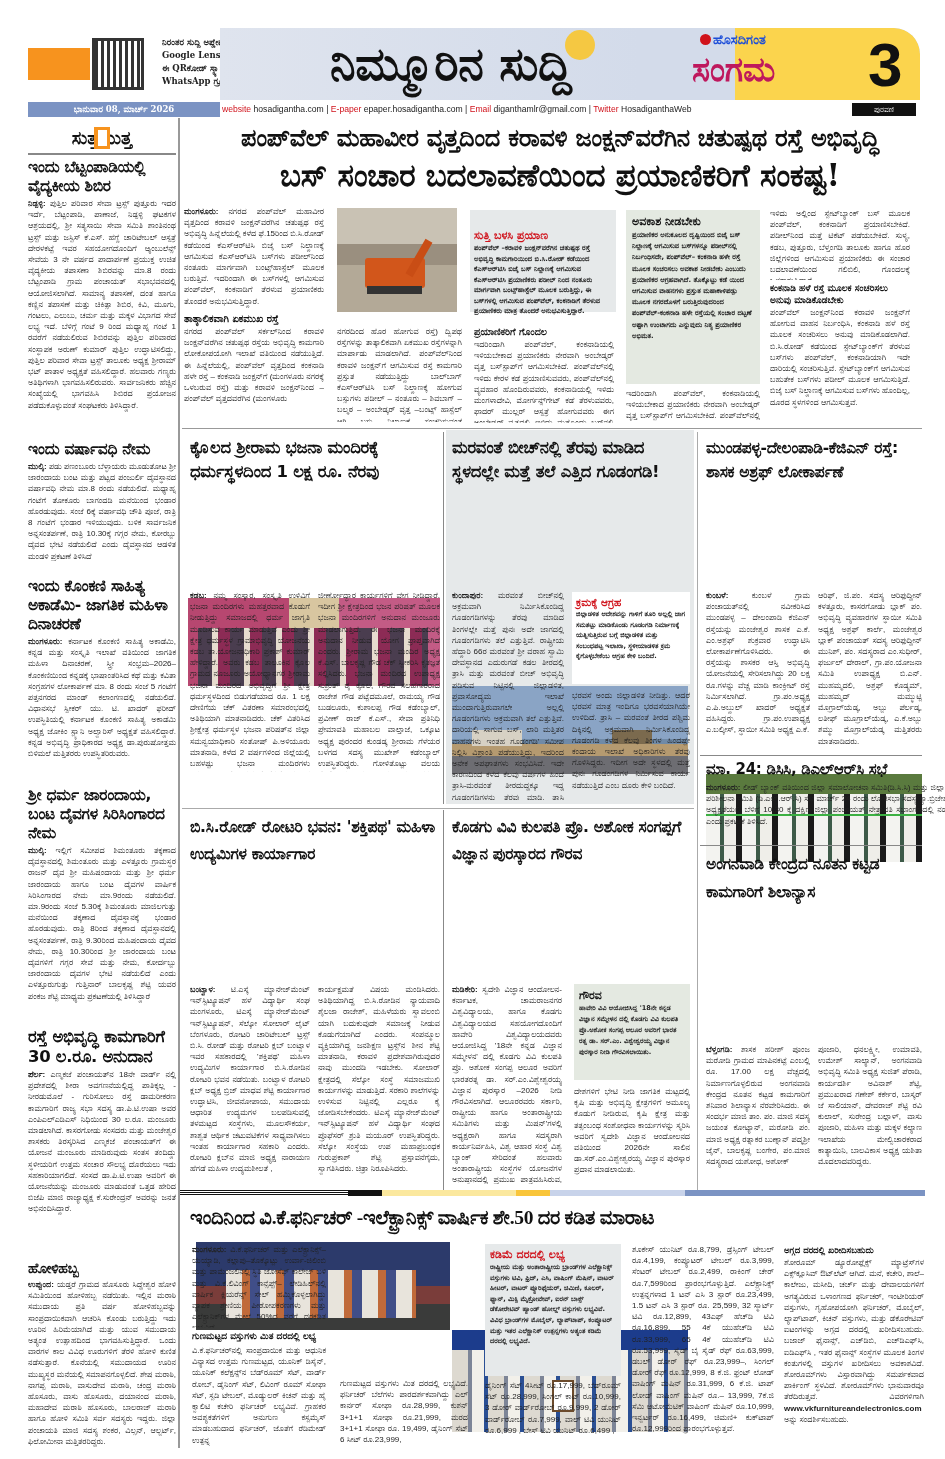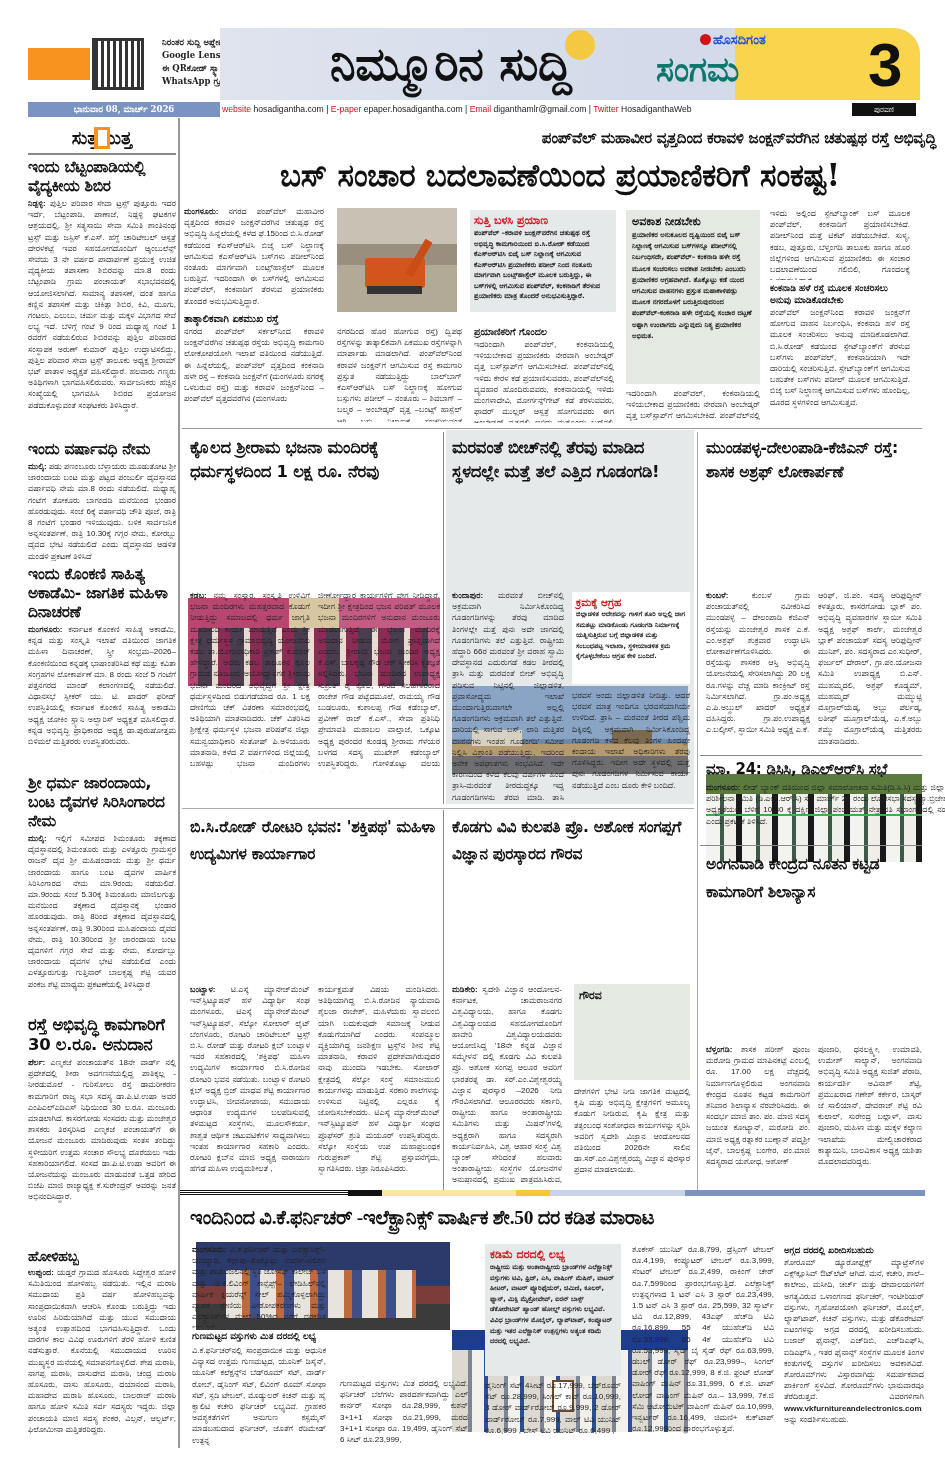--- a/index.html
+++ b/index.html
@@ -30,21 +30,21 @@
     <div>WhatsApp ಗ್ರೂಪ್ ಇಂದೇ ಸೇರಿ!</div>
   </div>
   <div class="abs" style="left:220px;top:0;width:700px;height:72px;background:linear-gradient(90deg,#dfe4ee,#d3dbea 60%);border-top-right-radius:26px;overflow:hidden">
     <div class="abs" style="left:345px;top:2px;width:30px;height:30px;border-radius:50%;background:#f5c842"></div>
     <div class="abs" style="left:515px;top:0;width:185px;height:72px;background:#fbd44d;border-top-right-radius:26px"></div>
   </div>
   <div class="abs hl" style="left:330px;top:6px;font-size:46px;line-height:60px;font-family:'DejaVu Serif',serif;color:#111">ನಿಮ್ಮೂರಿನ ಸುದ್ದಿ</div>
   <div class="abs" style="left:700px;top:4px;font-size:13px;font-weight:bold;color:#1d4ed8">
     <span style="display:inline-block;width:11px;height:11px;border-radius:50%;background:#d0121b;vertical-align:-1px;margin-right:2px"></span><span>ಹೊಸದಿಗಂತ</span>
   </div>
-  <div class="abs hl" style="left:656px;top:18px;font-size:34px;line-height:46px;color:#0f766e">ಸಂಗಮ</div>
+  <div class="abs hl" style="left:692px;top:18px;font-size:34px;line-height:46px;color:#be185d">ಸಂಗಮ</div>
   <div class="abs hl" style="left:868px;top:2px;font-size:62px;line-height:70px;font-family:'Liberation Sans',sans-serif;color:#111">3</div>
 
   <div class="abs" style="left:28px;top:74px;width:192px;height:15px;background:#7b93c3;color:#fff;font-family:'DejaVu Serif',serif;font-size:8.5px;line-height:15px;text-align:center;font-weight:bold">
     <span>ಭಾನುವಾರ 08, ಮಾರ್ಚ್ 2026</span>
   </div>
   <div class="abs" style="left:222px;top:74px;width:660px;height:15px;font-family:'Liberation Sans',sans-serif;font-size:8.6px;line-height:15px;color:#222;white-space:nowrap">
     <span><span class="red">website</span> <span>hosadigantha.com</span></span> |
     <span><span class="red">E-paper</span> <span>epaper.hosadigantha.com</span></span> |
     <span><span class="red">Email</span> <span>diganthamlr@gmail.com</span></span> |
     <span><span class="red">Twitter</span> <span>HosadiganthaWeb</span></span>
@@ -60,54 +60,54 @@
   <div style="height:2px;background:#888;margin:2px 0 3px"></div>
 
   <div>
     <div class="hl" style="font-size:15.5px;line-height:19px">ಇಂದು ಬೆಟ್ಟಂಪಾಡಿಯಲ್ಲಿ ವೈದ್ಯಕೀಯ ಶಿಬಿರ</div>
     <div class="txt" style="height:238px;margin-top:2px"><b>ನಿಡ್ಪಳ್ಳಿ:</b> <span>ಪುತ್ತಿಲ ಪರಿವಾರ ಸೇವಾ ಟ್ರಸ್ಟ್ ಪುತ್ತೂರು ಇದರ ಇರ್ದೆ, ಬೆಟ್ಟಂಪಾಡಿ, ಪಾಣಾಜೆ, ನಿಡ್ಪಳ್ಳಿ ಘಟಕಗಳ ಆಶ್ರಯದಲ್ಲಿ, ಶ್ರೀ ಸತ್ಯಸಾಯಿ ಸೇವಾ ಸಮಿತಿ ಶಾಂತಿನಂಥ ಟ್ರಸ್ಟ್ ಮತ್ತು ಜಸ್ಟಿಸ್ ಕೆ.ಎಸ್. ಹೆಗ್ಡೆ ಚಾರಿಟೇಬಲ್ ಆಸ್ಪತ್ರೆ ದೇರಳಕಟ್ಟೆ ಇವರ ಸಹಯೋಗದೊಂದಿಗೆ ಆ್ಯಂಬುಲೆನ್ಸ್ ಸೇವೆಯ 3 ನೇ ವರ್ಷದ ಪಾದಾರ್ಪಣೆ ಪ್ರಯುಕ್ತ ಉಚಿತ ವೈದ್ಯಕೀಯ ತಪಾಸಣಾ ಶಿಬಿರವನ್ನು ಮಾ.8 ರಂದು ಬೆಟ್ಟಂಪಾಡಿ ಗ್ರಾಮ ಪಂಚಾಯತ್ ಸಭಾಭವನದಲ್ಲಿ ಆಯೋಜಿಸಲಾಗಿದೆ. ಸಾಮಾನ್ಯ ತಪಾಸಣೆ, ದಂತ ಹಾಗೂ ಕಣ್ಣಿನ ತಪಾಸಣೆ ಮತ್ತು ಚಿಕಿತ್ಸಾ ಶಿಬಿರ, ಕಿವಿ, ಮೂಗು, ಗಂಟಲು, ಎಲುಬು, ಚರ್ಮ ಮತ್ತು ಮಕ್ಕಳ ವಿಭಾಗದ ಸೇವೆ ಲಭ್ಯ ಇದೆ. ಬೆಳಿಗ್ಗೆ ಗಂಟೆ 9 ರಿಂದ ಮಧ್ಯಾಹ್ನ ಗಂಟೆ 1 ರವರೆಗೆ ನಡೆಯಲಿರುವ ಶಿಬಿರವನ್ನು ಪುತ್ತಿಲ ಪರಿವಾರದ ಸಂಸ್ಥಾಪಕ ಅರುಣ್ ಕುಮಾರ್ ಪುತ್ತಿಲ ಉದ್ಘಾಟಿಸಲಿದ್ದು, ಪುತ್ತಿಲ ಪರಿವಾರ ಸೇವಾ ಟ್ರಸ್ಟ್ ತಾಲೂಕು ಅಧ್ಯಕ್ಷ ಶ್ರೀರಾಮ್ ಭಟ್ ಪಾತಾಳ ಅಧ್ಯಕ್ಷತೆ ವಹಿಸಲಿದ್ದಾರೆ. ಹಲವಾರು ಗಣ್ಯರು ಅತಿಥಿಗಳಾಗಿ ಭಾಗವಹಿಸಲಿರುವರು. ಸಾರ್ವಜನಿಕರು ಹೆಚ್ಚಿನ ಸಂಖ್ಯೆಯಲ್ಲಿ ಭಾಗವಹಿಸಿ ಶಿಬಿರದ ಪ್ರಯೋಜನ ಪಡೆದುಕೊಳ್ಳುವಂತೆ ಸಂಘಟಕರು ತಿಳಿಸಿದ್ದಾರೆ.</span></div>
   </div>
   <div style="margin-top:4px">
     <div class="hl" style="font-size:15.5px;line-height:19px">ಇಂದು ವರ್ಷಾವಧಿ ನೇಮ</div>
     <div class="txt" style="height:100px;margin-top:2px"><b>ಮುಲ್ಕಿ:</b> <span>ಪಡು ಪಣಂಬೂರು ಬೆಳ್ಳಾಯರು ಮೂಡುತೋಟ ಶ್ರೀ ಜಾರಂದಾಯ ಬಂಟ ಮತ್ತು ಪಟ್ಟದ ಪಂಜುರ್ಲಿ ದೈವಸ್ಥಾನದ ವರ್ಷಾವಧಿ ನೇಮ ಮಾ.8 ರಂದು ನಡೆಯಲಿದೆ. ಮಧ್ಯಾಹ್ನ ಗಂಟೆಗೆ ತೋಕೂರು ಬಾಗಂದಡಿ ಮನೆಯಿಂದ ಭಂಡಾರ ಹೊರಡುವುದು. ಸಂಜೆ 6ಕ್ಕೆ ವರ್ಷಾವಧಿ ಚೌತಿ ಪೂಜೆ, ರಾತ್ರಿ 8 ಗಂಟೆಗೆ ಭಂಡಾರ ಇಳಿಯುವುದು. ಬಳಿಕ ಸಾರ್ವಜನಿಕ ಅನ್ನಸಂತರ್ಪಣೆ, ರಾತ್ರಿ 10.30ಕ್ಕೆ ಗಗ್ಗರ ನೇಮ, ಕೋರಬ್ಬು ದೈವದ ಭೇಟಿ ನಡೆಯಲಿದೆ ಎಂದು ದೈವಸ್ಥಾನದ ಆಡಳಿತ ಮಂಡಳಿ ಪ್ರಕಟಣೆ ತಿಳಿಸಿದೆ</span></div>
   </div>
-  <div style="margin-top:4px">
+  <div style="margin-top:16px">
     <div class="hl" style="font-size:15.5px;line-height:19px">ಇಂದು ಕೊಂಕಣಿ ಸಾಹಿತ್ಯ ಅಕಾಡೆಮಿ- ಜಾಗತಿಕ ಮಹಿಳಾ ದಿನಾಚರಣೆ</div>
     <div class="txt" style="height:146px;margin-top:2px"><b>ಮಂಗಳೂರು:</b> <span>ಕರ್ನಾಟಕ ಕೊಂಕಣಿ ಸಾಹಿತ್ಯ ಅಕಾಡೆಮಿ, ಕನ್ನಡ ಮತ್ತು ಸಂಸ್ಕೃತಿ ಇಲಾಖೆ ವತಿಯಿಂದ ಜಾಗತಿಕ ಮಹಿಳಾ ದಿನಾಚರಣೆ, ಸ್ತ್ರೀ ಸಂಭ್ರಮ–2026– ಕೊಂಕಣಿಯಿಂದ ಕನ್ನಡಕ್ಕೆ ಭಾಷಾಂತರಿಸಿದ ಕಥೆ ಮತ್ತು ಕವಿತಾ ಸಂಗ್ರಹಗಳ ಲೋಕಾರ್ಪಣೆ ಮಾ. 8 ರಂದು ಸಂಜೆ 5 ಗಂಟೆಗೆ ಪತ್ತನಗರದ ಮಾಂಡ್ ಕಲಾಂಗಣದಲ್ಲಿ ನಡೆಯಲಿದೆ. ವಿಧಾನಸಭೆ ಸ್ಪೀಕರ್ ಯು. ಟಿ. ಖಾದರ್ ಫರೀದ್ ಉಪಸ್ಥಿತಿಯಲ್ಲಿ ಕರ್ನಾಟಕ ಕೊಂಕಣಿ ಸಾಹಿತ್ಯ ಅಕಾಡೆಮಿ ಅಧ್ಯಕ್ಷ ಜೋಕಿಂ ಸ್ಟ್ಯಾನಿ ಅಲ್ವಾರಿಸ್ ಅಧ್ಯಕ್ಷತೆ ವಹಿಸಲಿದ್ದಾರೆ. ಕನ್ನಡ ಅಭಿವೃದ್ಧಿ ಪ್ರಾಧಿಕಾರದ ಅಧ್ಯಕ್ಷ ಡಾ.ಪುರುಷೋತ್ತಮ ಬಿಳಿಮಲೆ ಮತ್ತಿತರರು ಉಪಸ್ಥಿತರಿರುವರು.</span></div>
   </div>
   <div style="margin-top:4px">
     <div class="hl" style="font-size:15.5px;line-height:19px">ಶ್ರೀ ಧರ್ಮ ಜಾರಂದಾಯ, ಬಂಟ ದೈವಗಳ ಸಿರಿಸಿಂಗಾರದ ನೇಮ</div>
     <div class="txt" style="height:166px;margin-top:2px"><b>ಮುಲ್ಕಿ:</b> <span>ಇಲ್ಲಿಗೆ ಸಮೀಪದ ಶಿಮಂತೂರು ತಕ್ಕಣಾದ ದೈವಸ್ಥಾನದಲ್ಲಿ ಶಿಮಂತೂರು ಮತ್ತು ಎಳತ್ತೂರು ಗ್ರಾಮಸ್ಥರ ರಾಜನ್ ದೈವ ಶ್ರೀ ಮಹಿಷಂದಾಯ ಮತ್ತು ಶ್ರೀ ಧರ್ಮ ಜಾರಂದಾಯ ಹಾಗೂ ಬಂಟ ದೈವಗಳ ವಾರ್ಷಿಕ ಸಿರಿಸಿಂಗಾರದ ನೇಮ ಮಾ.9ರಂದು ನಡೆಯಲಿದೆ. ಮಾ.9ರಂದು ಸಂಜೆ 5.30ಕ್ಕೆ ಶಿಮಂತೂರು ಮಾಜಿಲಗುತ್ತು ಮನೆಯಿಂದ ತಕ್ಕಣಾದ ದೈವಸ್ಥಾನಕ್ಕೆ ಭಂಡಾರ ಹೊರಡುವುದು. ರಾತ್ರಿ 8ರಿಂದ ತಕ್ಕಣಾದ ದೈವಸ್ಥಾನದಲ್ಲಿ ಅನ್ನಸಂತರ್ಪಣೆ, ರಾತ್ರಿ 9.30ರಿಂದ ಮಹಿಷಂದಾಯ ದೈವದ ನೇಮ, ರಾತ್ರಿ 10.30ರಿಂದ ಶ್ರೀ ಜಾರಂದಾಯ ಬಂಟ ದೈವಗಳಿಗೆ ಗಗ್ಗರ ಸೇವೆ ಮತ್ತು ನೇಮ, ಕೋರ್ದಬ್ಬು ಜಾರಂದಾಯ ದೈವಗಳ ಭೇಟಿ ನಡೆಯಲಿದೆ ಎಂದು ಎಳತ್ತೂರುಗುತ್ತು ಗುತ್ತಿನಾರ್ ಬಾಲಕೃಷ್ಣ ಶೆಟ್ಟಿ ಯವರ ಪಂಕಜ ಶೆಟ್ಟಿ ಮಾಧ್ಯಮ ಪ್ರಕಟಣೆಯಲ್ಲಿ ತಿಳಿಸಿದ್ದಾರೆ</span></div>
   </div>
   <div style="margin-top:16px">
     <div class="hl" style="font-size:16.5px;line-height:20px">ರಸ್ತೆ ಅಭಿವೃದ್ಧಿ ಕಾಮಗಾರಿಗೆ 30 ಲ.ರೂ. ಅನುದಾನ</div>
     <div class="txt" style="height:186px;margin-top:2px"><b>ಪೆರ್ಲ:</b> <span>ಎಣ್ಮಕಜೆ ಪಂಚಾಯತ್‌ನ 18ನೇ ವಾರ್ಡ್ ನಲ್ಲಿ ಪ್ರದೇಶದಲ್ಲಿ ಶೀರಾ ಅವಗಣನೆಯಲ್ಲಿದ್ದ ಪಾತಿಕ್ಕಲ್ಲ - ನೀರಡುಮೊಲೆ - ಗುರಿಸೋಲು ರಸ್ತೆ ಡಾಮರೀಕರಣ ಕಾಮಗಾರಿಗೆ ರಾಜ್ಯ ಸಭಾ ಸದಸ್ಯ ಡಾ.ಪಿ.ಟಿ.ಉಷಾ ಅವರ ಎಂಪಿಎಲ್ಎಡಿಎಸ್ ನಿಧಿಯಿಂದ 30 ಲ.ರೂ. ಮಂಜೂರು ಮಾಡಲಾಗಿದೆ. ಕಾಸರಗೋಡು ಸಂಸದರು ಮತ್ತು ಮಂಜೇಶ್ವರ ಶಾಸಕರು ತಿರಸ್ಕರಿಸಿದ ಎಣ್ಮಕಜೆ ಪಂಚಾಯತ್‌ಗೆ ಈ ಯೋಜನೆ ಮಂಜೂರು ಮಾಡಿರುವುದು ಸಂತಸ ತಂದಿದ್ದು ಸ್ಥಳೀಯರಿಗೆ ಉತ್ತಮ ಸಂಚಾರ ಸೌಲಭ್ಯ ದೊರೆಯಲು ಇದು ಸಹಕಾರಿಯಾಗಲಿದೆ. ಸಂಸದೆ ಡಾ.ಪಿ.ಟಿ.ಉಷಾ ಅವರಿಗೆ ಈ ಯೋಜನೆಯನ್ನು ಮಂಜೂರು ಮಾಡುವಂತೆ ಒತ್ತಡ ಹೇರಿದ ಬಿಜೆಪಿ ಮಾಜಿ ರಾಜ್ಯಾಧ್ಯಕ್ಷ ಕೆ.ಸುರೇಂದ್ರನ್ ಅವರನ್ನು ಜನತೆ ಅಭಿನಂದಿಸಿದ್ದಾರೆ.</span></div>
   </div>
   <div style="margin-top:4px">
     <div class="hl" style="font-size:14px;line-height:18px">ಹೋಳಿಹಬ್ಬ</div>
     <div class="txt" style="height:190px;margin-top:2px"><b>ಉಪ್ಪುಂದ:</b> <span>ಯಡ್ತರೆ ಗ್ರಾಮದ ಹೊಸೂರು ಸಿದ್ದೇಶ್ವರ ಹೋಳಿ ಸಮಿತಿಯಿಂದ ಹೋಳಿಹಬ್ಬ ನಡೆಯಿತು. ಇಲ್ಲಿನ ಮರಾಠಿ ಸಮುದಾಯ ಪ್ರತಿ ವರ್ಷ ಹೋಳಿಹಬ್ಬವನ್ನು ಸಾಂಪ್ರದಾಯಿಕವಾಗಿ ಆಚರಿಸಿ ಕೊಂಡು ಬರುತ್ತಿದ್ದು ಇದು ಊರಿನ ಹಿರಿಮೆಯಾಗಿದೆ ಮತ್ತು ಯುವ ಸಮುದಾಯ ಅತ್ಯಂತ ಉತ್ಸಾಹದಿಂದ ಭಾಗವಹಿಸುತ್ತಿದ್ದಾರೆ. ಒಂದು ವಾರಗಳ ಕಾಲ ವಿವಿಧ ಊರುಗಳಿಗೆ ತೆರಳಿ ಹೋಳಿ ಕುಣಿತ ನಡೆಸುತ್ತಾರೆ. ಕೊನೆಯಲ್ಲಿ ಸಮುದಾಯದ ಊರಿನ ಮುಖ್ಯಸ್ಥರ ಮನೆಯಲ್ಲಿ ಸಮಾಪನಗೊಳ್ಳಲಿದೆ. ಶೇಷ ಮರಾಠಿ, ನಾಗಪ್ಪ ಮರಾಠಿ, ವಾಸುದೇವ ಮರಾಠಿ, ಚಂದ್ರ ಮರಾಠಿ ಹೊಸೂರು, ವಾಸು ಹೊಸೂರು, ದಯಾನಂದ ಮರಾಠಿ, ಮಹಾದೇವ ಮರಾಠಿ ಹೊಸೂರು, ಬಾಲರಾಜ್ ಮರಾಠಿ ಹಾಗೂ ಹೋಳಿ ಸಮಿತಿ ಸರ್ವ ಸದಸ್ಯರು ಇದ್ದರು. ಜಿಲ್ಲಾ ಪಂಚಾಯತಿ ಮಾಜಿ ಸದಸ್ಯ ಶಂಕರ, ವಿಲ್ಸನ್, ಆಲ್ಬರ್ಟ್, ಫಿಲೋಮೀನಾ ಮತ್ತಿತರರಿದ್ದರು.</span></div>
   </div>
 </div>
 <div class="vline" style="left:178px;top:118px;height:1330px;background:#999;width:2px"></div>
 
-<div class="abs hl" style="left:184px;top:126px;width:752px;text-align:right;font-size:15px;line-height:24px">ಪಂಪ್‌ವೆಲ್ ಮಹಾವೀರ ವೃತ್ತದಿಂದ ಕರಾವಳಿ ಜಂಕ್ಷನ್‌ವರೆಗಿನ ಚತುಷ್ಪಥ ರಸ್ತೆ ಅಭಿವೃದ್ಧಿ</div>
+<div class="abs hl" style="left:184px;top:126px;width:752px;text-align:center;font-size:24px;line-height:24px">ಪಂಪ್‌ವೆಲ್ ಮಹಾವೀರ ವೃತ್ತದಿಂದ ಕರಾವಳಿ ಜಂಕ್ಷನ್‌ವರೆಗಿನ ಚತುಷ್ಪಥ ರಸ್ತೆ ಅಭಿವೃದ್ಧಿ</div>
 <div class="abs hl" style="left:184px;top:150px;width:752px;text-align:center;font-size:31px;line-height:50px;font-family:'DejaVu Serif',serif">ಬಸ್ ಸಂಚಾರ ಬದಲಾವಣೆಯಿಂದ ಪ್ರಯಾಣಿಕರಿಗೆ ಸಂಕಷ್ಟ!</div>
 
 <div class="abs txt" style="left:184px;top:206px;width:140px;height:106px"><b>ಮಂಗಳೂರು:</b> <span>ನಗರದ ಪಂಪ್‌ವೆಲ್ ಮಹಾವೀರ ವೃತ್ತದಿಂದ ಕರಾವಳಿ ಜಂಕ್ಷನ್‌ವರೆಗಿನ ಚತುಷ್ಪಥ ರಸ್ತೆ ಅಭಿವೃದ್ಧಿ ಹಿನ್ನೆಲೆಯಲ್ಲಿ ಕಳೆದ ಫೆ.15ರಿಂದ ಬಿ.ಸಿ.ರೋಡ್ ಕಡೆಯಿಂದ ಕೆಎಸ್ಆರ್‌ಟಿಸಿ ಬಿಜೈ ಬಸ್ ನಿಲ್ದಾಣಕ್ಕೆ ಆಗಮಿಸುವ ಕೆಎಸ್ಆರ್‌ಟಿಸಿ ಬಸ್‌ಗಳು ಪಡೀಲ್‌ನಿಂದ ನಂತೂರು ಮಾರ್ಗವಾಗಿ ಬಂಟ್ಸ್‌ಹಾಸ್ಟೆಲ್ ಮೂಲಕ ಬರುತ್ತಿವೆ. ಇದರಿಂದಾಗಿ ಈ ಬಸ್‌ಗಳಲ್ಲಿ ಆಗಮಿಸುವ ಪಂಪ್‌ವೆಲ್, ಕಂಕನಾಡಿಗೆ ತೆರಳುವ ಪ್ರಯಾಣಿಕರು ತೊಂದರೆ ಅನುಭವಿಸುತ್ತಿದ್ದಾರೆ.</span></div>
 <div class="abs sub" style="left:184px;top:312px;width:140px;font-size:10px">ತಾತ್ಕಾಲಿಕವಾಗಿ ಏಕಮುಖ ರಸ್ತೆ</div>
 <div class="abs txt" style="left:184px;top:326px;width:140px;height:96px">ನಗರದ ಪಂಪ್‌ವೆಲ್ ಸರ್ಕಲ್‌ನಿಂದ ಕರಾವಳಿ ಜಂಕ್ಷನ್‌ವರೆಗಿನ ಚತುಷ್ಪಥ ರಸ್ತೆಯ ಅಭಿವೃದ್ಧಿ ಕಾಮಗಾರಿ ಲೋಕೋಪಯೋಗಿ ಇಲಾಖೆ ವತಿಯಿಂದ ನಡೆಯುತ್ತಿದೆ. ಈ ಹಿನ್ನೆಲೆಯಲ್ಲಿ, ಪಂಪ್‌ವೆಲ್ ವೃತ್ತದಿಂದ ಕಂಕನಾಡಿ ಹಳೇ ರಸ್ತೆ – ಕಂಕನಾಡಿ ಜಂಕ್ಷನ್‌ಗೆ (ಮಂಗಳೂರು ನಗರಕ್ಕೆ ಒಳಬರುವ ರಸ್ತೆ) ಮತ್ತು ಕರಾವಳಿ ಜಂಕ್ಷನ್‌ನಿಂದ – ಪಂಪ್‌ವೆಲ್ ವೃತ್ತದವರೆಗಿನ (ಮಂಗಳೂರು</div>
 
 <div class="abs photo" style="left:337px;top:208px;width:120px;height:104px;background:linear-gradient(180deg,#c9c2b4 0 35%,#9a8f7f 35% 55%,#b3a997 55% 100%)">
   <div class="abs" style="left:28px;top:50px;width:60px;height:30px;background:#d2561b;border-radius:3px"></div>
   <div class="abs" style="left:78px;top:30px;width:8px;height:40px;background:#c94d15;transform:rotate(30deg)"></div>
   <div class="abs" style="left:30px;top:78px;width:55px;height:8px;background:#333"></div>
 </div>
 <div class="abs txt" style="left:337px;top:326px;width:125px;height:96px">ನಗರದಿಂದ ಹೊರ ಹೋಗುವ ರಸ್ತೆ) ದ್ವಿಪಥ ರಸ್ತೆಗಳನ್ನು ತಾತ್ಕಾಲಿಕವಾಗಿ ಏಕಮುಖ ರಸ್ತೆಗಳನ್ನಾಗಿ ಮಾರ್ಪಾಡು ಮಾಡಲಾಗಿದೆ. ಪಂಪ್‌ವೆಲ್‌ನಿಂದ ಕರಾವಳಿ ಜಂಕ್ಷನ್‌ಗೆ ಆಗಮಿಸುವ ರಸ್ತೆ ಕಾಮಗಾರಿ ಪ್ರಸ್ತುತ ನಡೆಯುತ್ತಿದ್ದು ಬಾಲ್‌ಬಾಗ್ ಕೆಎಸ್ಆರ್‌ಟಿಸಿ ಬಸ್ ನಿಲ್ದಾಣಕ್ಕೆ ಹೋಗುವ ಬಸ್ಸುಗಳು ಪಡೀಲ್ – ನಂತೂರು – ಶಿವಬಾಗ್ – ಬಲ್ಮಠ – ಅಂಬೇಡ್ಕರ್ ವೃತ್ತ –ಬಂಟ್ಸ್ ಹಾಸ್ಟೆಲ್ ಆಗಿ ಬಸ್ಸು ನಿಲ್ದಾಣಕ್ಕೆ ಸಂಚರಿಸುವಂತೆ ಸೂಚಿಸಲಾಗಿದೆ.</div>
 
-<div class="abs boxg" style="left:470px;top:210px;width:146px;height:102px;padding:4px 4px">
+<div class="abs boxg" style="left:470px;top:210px;width:146px;height:102px;padding:19px 4px">
   <div class="sub red" style="font-size:11px;line-height:14px">ಸುತ್ತಿ ಬಳಸಿ ಪ್ರಯಾಣ</div>
   <div class="txt" style="font-family:'DejaVu Sans',sans-serif;font-weight:bold;font-size:6.8px;line-height:10.5px;height:82px;text-align:left">ಪಂಪ್‌ವೆಲ್ –ಕರಾವಳಿ ಜಂಕ್ಷನ್‌ವರೆಗಿನ ಚತುಷ್ಪಥ ರಸ್ತೆ ಅಭಿವೃದ್ಧಿ ಕಾಮಗಾರಿಯಿಂದ ಬಿ.ಸಿ.ರೋಡ್ ಕಡೆಯಿಂದ ಕೆಎಸ್ಆರ್‌ಟಿಸಿ ಬಿಜೈ ಬಸ್ ನಿಲ್ದಾಣಕ್ಕೆ ಆಗಮಿಸುವ ಕೆಎಸ್ಆರ್‌ಟಿಸಿ ಪ್ರಯಾಣಿಕರು ಪಡೀಲ್ ನಿಂದ ನಂತೂರು ಮಾರ್ಗವಾಗಿ ಬಂಟ್ಸ್‌ಹಾಸ್ಟೆಲ್ ಮೂಲಕ ಬರುತ್ತಿದ್ದು, ಈ ಬಸ್‌ಗಳಲ್ಲಿ ಆಗಮಿಸುವ ಪಂಪ್‌ವೆಲ್, ಕಂಕನಾಡಿಗೆ ತೆರಳುವ ಪ್ರಯಾಣಿಕರು ಮಾತ್ರ ತೊಂದರೆ ಅನುಭವಿಸುತ್ತಿದ್ದಾರೆ.</div>
 </div>
 <div class="abs sub" style="left:474px;top:326px;width:140px;font-size:9.5px;line-height:12px">ಪ್ರಯಾಣಿಕರಿಗೆ ಗೊಂದಲ</div>
 <div class="abs txt" style="left:474px;top:339px;width:140px;height:84px">ಇದರಿಂದಾಗಿ ಪಂಪ್‌ವೆಲ್, ಕಂಕನಾಡಿಯಲ್ಲಿ ಇಳಿಯಬೇಕಾದ ಪ್ರಯಾಣಿಕರು ನೇರವಾಗಿ ಅಂಬೇಡ್ಕರ್ ವೃತ್ತ ಬಸ್‌ಸ್ಟಾಪ್‌ಗೆ ಆಗಮಿಸಬೇಕಿದೆ. ಪಂಪ್‌ವೆಲ್‌ನಲ್ಲಿ ಇಳಿದು ಕೇರಳ ಕಡೆ ಪ್ರಯಾಣಿಸುವವರು, ಪಂಪ್‌ವೆಲ್‌ನಲ್ಲಿ ವ್ಯವಹಾರ ಹೊಂದಿರುವವರು, ಕಂಕನಾಡಿಯಲ್ಲಿ ಇಳಿದು ಮಂಗಳಾದೇವಿ, ಮೋರ್ಗನ್ಸ್‌ಗೇಟ್ ಕಡೆ ತೆರಳುವವರು, ಫಾದರ್ ಮುಲ್ಲರ್ ಆಸ್ಪತ್ರೆ ಹೋಗುವವರು ಈಗ ಅಂಬೇಡ್ಕರ್ ವೃತ್ತದಲ್ಲಿ ಇಳಿದು ಮತ್ತೊಂದು ಬಸ್‌ನಲ್ಲಿ ತಮ್ಮ ನಿಗದಿತ ಸ್ಥಳಕ್ಕೆ ವಾಪಸ್ ತೆರಳಬೇಕಿದೆ. ಇಲ್ಲವೇ ಪಡೀಲ್‌ನಲ್ಲಿ</div>
 
 <div class="abs box" style="left:626px;top:210px;width:134px;height:174px;padding:4px 6px">
   <div class="sub" style="font-size:11px;line-height:16px">ಅವಕಾಶ ನೀಡಬೇಕು</div>
   <div class="txt" style="font-family:'DejaVu Sans',sans-serif;font-weight:bold;font-size:6.8px;line-height:11.2px;height:148px;text-align:left">ಪ್ರಯಾಣಿಕರ ಅನುಕೂಲದ ದೃಷ್ಟಿಯಿಂದ ಬಿಜೈ ಬಸ್ ನಿಲ್ದಾಣಕ್ಕೆ ಆಗಮಿಸುವ ಬಸ್‌ಗಳನ್ನೂ ಪಡೀಲ್‌ನಲ್ಲಿ ನಿರ್ಬಂಧಿಸದೇ, ಪಂಪ್‌ವೆಲ್– ಕಂಕನಾಡಿ ಹಳೇ ರಸ್ತೆ ಮೂಲಕ ಸಂಚರಿಸಲು ಅವಕಾಶ ನೀಡಬೇಕು ಎಂಬುದು ಪ್ರಯಾಣಿಕರ ಆಗ್ರಹವಾಗಿದೆ. ತೊಕ್ಕೊಟ್ಟು ಕಡೆ ಯಿಂದ ಆಗಮಿಸುವ ವಾಹನಗಳು ಪ್ರಸ್ತುತ ಮಹಾಕಾಳಿಪಡ್ಪು ಮೂಲಕ ನಗರದೊಳಗೆ ಬರುತ್ತಿರುವುದರಿಂದ ಪಂಪ್‌ವೆಲ್-ಕಂಕನಾಡಿ ಹಳೇ ರಸ್ತೆಯಲ್ಲಿ ಸಂಚಾರ ದಟ್ಟಣೆ ಅಷ್ಟಾಗಿ ಉಂಟಾಗದು ಎನ್ನುವುದು ನಿತ್ಯ ಪ್ರಯಾಣಿಕರ ಅಭಿಮತ.</div>
 </div>
@@ -163,20 +163,21 @@
 <div class="vline" style="left:443px;top:810px;height:380px"></div>
 
 <div class="abs hl" style="left:452px;top:814px;width:240px;font-size:15.5px;line-height:27px">ಕೊಡಗು ವಿವಿ ಕುಲಪತಿ ಪ್ರೊ. ಅಶೋಕ ಸಂಗಪ್ಪಗೆ ವಿಜ್ಞಾನ ಪುರಸ್ಕಾರದ ಗೌರವ</div>
 <div class="abs photo" style="left:452px;top:874px;width:236px;height:102px;background:linear-gradient(180deg,#1c3c8c 0 25%,#e6e2da 25%)">
   <div class="abs" style="left:0;top:20px;width:236px;height:82px;background:repeating-linear-gradient(90deg,#ddd9d0 0 16px,#7d8597 16px 20px,#f2f0ea 20px 32px,#2a4f94 32px 36px)"></div>
   <div class="abs" style="left:100px;top:50px;width:22px;height:32px;background:#fff;border:2px solid #6b4a2b"></div>
 </div>
 <div class="abs txt" style="left:452px;top:984px;width:110px;height:200px"><b>ಮಡಿಕೇರಿ:</b> <span>ಸ್ವದೇಶಿ ವಿಜ್ಞಾನ ಆಂದೋಲನ-ಕರ್ನಾಟಕ, ಚಾಮರಾಜನಗರ ವಿಶ್ವವಿದ್ಯಾಲಯ, ಹಾಗೂ ಕೊಡಗು ವಿಶ್ವವಿದ್ಯಾಲಯದ ಸಹಯೋಗದೊಂದಿಗೆ ಹಾವೇರಿ ವಿಶ್ವವಿದ್ಯಾಲಯದವರು ಆಯೋಜಿಸಿದ್ದ '18ನೇ ಕನ್ನಡ ವಿಜ್ಞಾನ ಸಮ್ಮೇಳನ' ದಲ್ಲಿ ಕೊಡಗು ವಿವಿ ಕುಲಪತಿ ಪ್ರೊ. ಅಶೋಕ ಸಂಗಪ್ಪ ಆಲೂರ ಅವರಿಗೆ ಭಾರತರತ್ನ ಡಾ. ಸರ್.ಎಂ.ವಿಶ್ವೇಶ್ವರಯ್ಯ ವಿಜ್ಞಾನ ಪುರಸ್ಕಾರ –2026 ನೀಡಿ ಗೌರವಿಸಲಾಗಿದೆ. ಆಲೂರರವರು ಸರ್ಕಾರಿ, ರಾಷ್ಟ್ರೀಯ ಹಾಗೂ ಅಂತಾರಾಷ್ಟ್ರೀಯ ಸಮಿತಿಗಳು ಮತ್ತು ಮಿಷನ್'ಗಳಲ್ಲಿ ಅಧ್ಯಕ್ಷರಾಗಿ ಹಾಗೂ ಸದಸ್ಯರಾಗಿ ಕಾರ್ಯನಿರ್ವಹಿಸಿ, ವಿಶ್ವ ಆಹಾರ ಸಂಸ್ಥೆ ವಿಶ್ವ ಬ್ಯಾಂಕ್ ಸೇರಿದಂತೆ ಹಲವಾರು ಅಂತಾರಾಷ್ಟ್ರೀಯ ಸಂಸ್ಥೆಗಳ ಯೋಜನೆಗಳ ಅನುಷ್ಠಾನದಲ್ಲಿ ಪ್ರಮುಖ ಪಾತ್ರವಹಿಸಿರುವ, ಐವತ್ತಕ್ಕೂ ಅಧಿಕ</span></div>
 <div class="abs box" style="left:574px;top:984px;width:116px;height:96px;padding:4px 5px">
   <div class="sub" style="font-size:11px;line-height:15px">ಗೌರವ</div>
+  <div class="txt" style="font-family:'DejaVu Sans',sans-serif;font-weight:bold;font-size:6.6px;line-height:11px;height:76px;text-align:left">ಹಾವೇರಿ ವಿವಿ ಆಯೋಜಿಸಿದ್ದ '18ನೇ ಕನ್ನಡ ವಿಜ್ಞಾನ ಸಮ್ಮೇಳನ ದಲ್ಲಿ ಕೊಡಗು ವಿವಿ ಕುಲಪತಿ ಪ್ರೊ.ಅಶೋಕ ಸಂಗಪ್ಪ ಆಲೂರ ಅವರಿಗೆ ಭಾರತ ರತ್ನ ಡಾ. ಸರ್.ಎಂ. ವಿಶ್ವೇಶ್ವರಯ್ಯ ವಿಜ್ಞಾನ ಪುರಸ್ಕಾರ ನೀಡಿ ಗೌರವಿಸಲಾಯಿತು.</div>
 </div>
 <div class="abs txt" style="left:574px;top:1086px;width:116px;height:98px">ದೇಶಗಳಿಗೆ ಭೇಟಿ ನೀಡಿ ಜಾಗತಿಕ ಮಟ್ಟದಲ್ಲಿ ಕೃಷಿ ಮತ್ತು ಅಭಿವೃದ್ಧಿ ಕ್ಷೇತ್ರಗಳಿಗೆ ಅಮೂಲ್ಯ ಕೊಡುಗೆ ನೀಡಿರುವ, ಕೃಷಿ ಕ್ಷೇತ್ರ ಮತ್ತು ತತ್ಸಂಬಂಧ ಸಂಶೋಧನಾ ಕಾರ್ಯಗಳನ್ನು ಸ್ಮರಿಸಿ ಅವರಿಗೆ ಸ್ವದೇಶಿ ವಿಜ್ಞಾನ ಆಂದೋಲನದ ವತಿಯಿಂದ 2026ನೇ ಸಾಲಿನ ಡಾ.ಸರ್.ಎಂ.ವಿಶ್ವೇಶ್ವರಯ್ಯ ವಿಜ್ಞಾನ ಪುರಸ್ಕಾರ ಪ್ರದಾನ ಮಾಡಲಾಯಿತು.</div>
 
 <div class="abs hl" style="left:706px;top:850px;width:222px;font-size:15.5px;line-height:28px">ಅಂಗನವಾಡಿ ಕೇಂದ್ರದ ನೂತನ ಕಟ್ಟಡ ಕಾಮಗಾರಿಗೆ ಶಿಲಾನ್ಯಾಸ</div>
 
 <div class="abs txt" style="left:706px;top:1044px;width:104px;height:140px"><b>ಬೆಳ್ತಂಗಡಿ:</b> <span>ಶಾಸಕ ಹರೀಶ್ ಪೂಂಜ ಮರೋಡಿ ಗ್ರಾಮದ ಮಾಪಿನಕಟ್ಟೆ ಎಂಬಲ್ಲಿ ರೂ. 17.00 ಲಕ್ಷ ವೆಚ್ಚದಲ್ಲಿ ನಿರ್ಮಾಣಗೊಳ್ಳಲಿರುವ ಅಂಗನವಾಡಿ ಕೇಂದ್ರದ ನೂತನ ಕಟ್ಟಡ ಕಾಮಗಾರಿಗೆ ಶನಿವಾರ ಶಿಲಾನ್ಯಾಸ ನೆರವೇರಿಸಿದರು. ಈ ಸಂದರ್ಭ ಮಾಜಿ ತಾಂ. ಪಂ. ಮಾಜಿ ಸದಸ್ಯ ಜಯಂತ ಕೋಟ್ಯಾನ್, ಮರೋಡಿ ಪಂ. ಮಾಜಿ ಅಧ್ಯಕ್ಷ ರತ್ನಾಕರ ಬುಣ್ನಾನ್ ಪದ್ಮಶ್ರೀ ಜೈನ್, ಬಾಲಕೃಷ್ಣ ಬಂಗೇರ, ಪಂ.ಮಾಜಿ ಸದಸ್ಯರಾದ ಯಶೋಧ, ಅಶೋಕ್</span></div>
 <div class="abs txt" style="left:818px;top:1044px;width:104px;height:140px">ಪೂಜಾರಿ, ಧನಲಕ್ಷ್ಮೀ, ಉಮಾವತಿ, ಉಮೇಶ್ ಸಾಲ್ಯಾನ್, ಅಂಗನವಾಡಿ ಅಭಿವೃದ್ಧಿ ಸಮಿತಿ ಅಧ್ಯಕ್ಷ ಸುಜಿತ್ ಪೆರಾಡಿ, ಕಾರ್ಯದರ್ಶಿ ಅವಿನಾಶ್ ಶೆಟ್ಟಿ, ಪ್ರಮುಖರಾದ ಗಣೇಶ್ ಕರ್ಕೇರ, ಬಾಸ್ಕರ್ ಜೆ ಸಾಲಿಯಾನ್, ದೇವರಾಜ್ ಶೆಟ್ಟಿ ರವಿ ಕುಲಾಲ್, ಸುರೇಂದ್ರ ಬಲ್ಲಾಳ್, ವಾಸು ಪೂಜಾರಿ, ಮಹಿಳಾ ಮತ್ತು ಮಕ್ಕಳ ಕಲ್ಯಾಣ ಇಲಾಖೆಯ ಮೇಲ್ವಿಚಾರಕರಾದ ಕಾತ್ಯಾಯಿನಿ, ಬಾಲವಿಕಾಸ ಅಧ್ಯಕ್ಷ ಯಶಿತಾ ಮೊದಲಾದವರಿದ್ದರು.</div>
 
 <div class="abs" style="left:180px;top:1190px;width:745px;height:6px;display:flex">
   <div style="flex:0 0 168px;background:repeating-linear-gradient(180deg,#111 0 1px,#fff 1px 2px)"></div>

